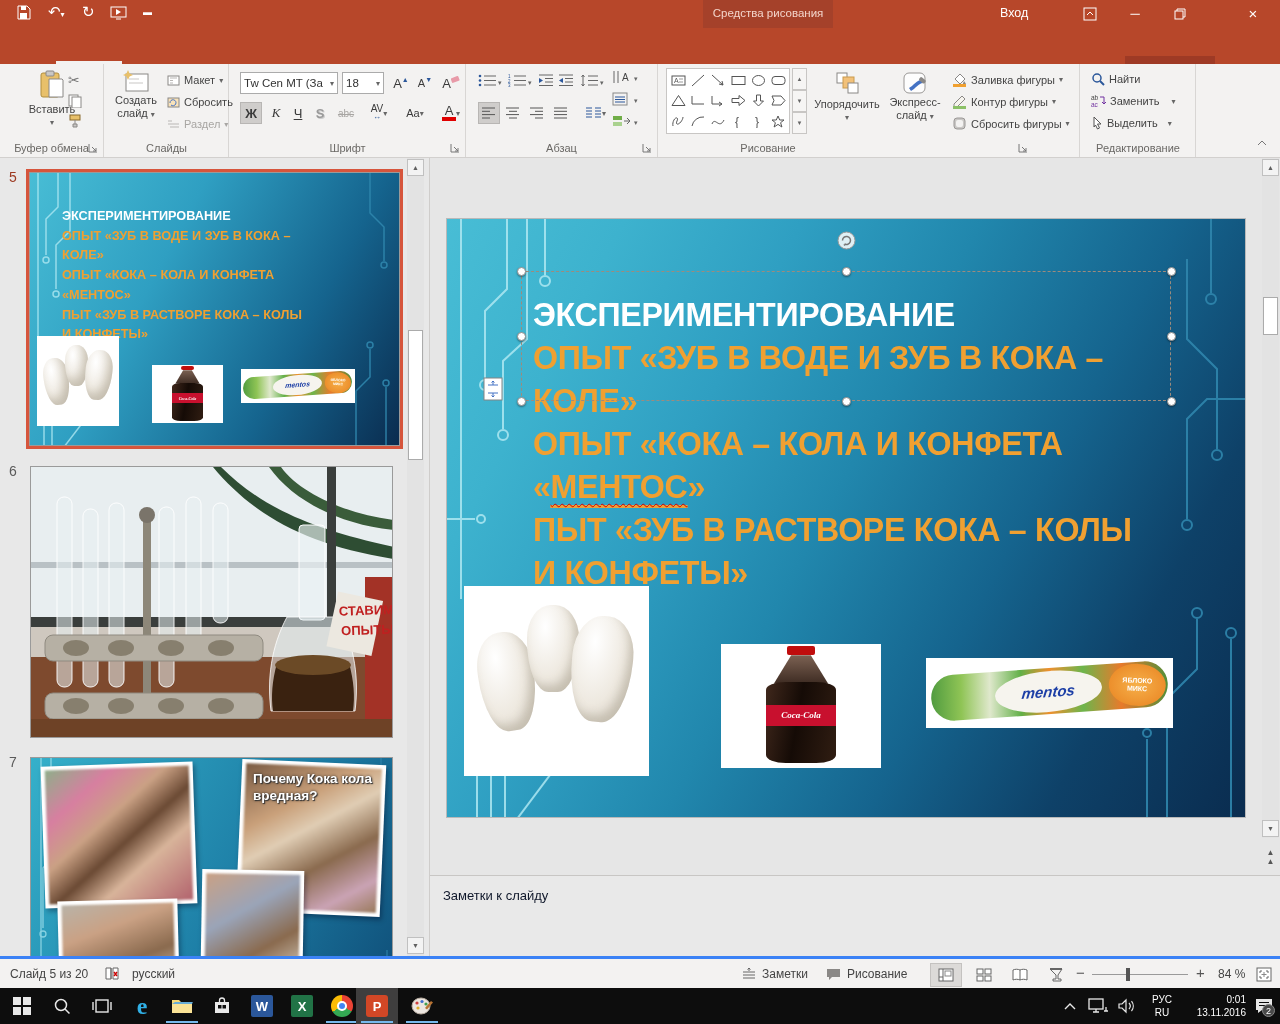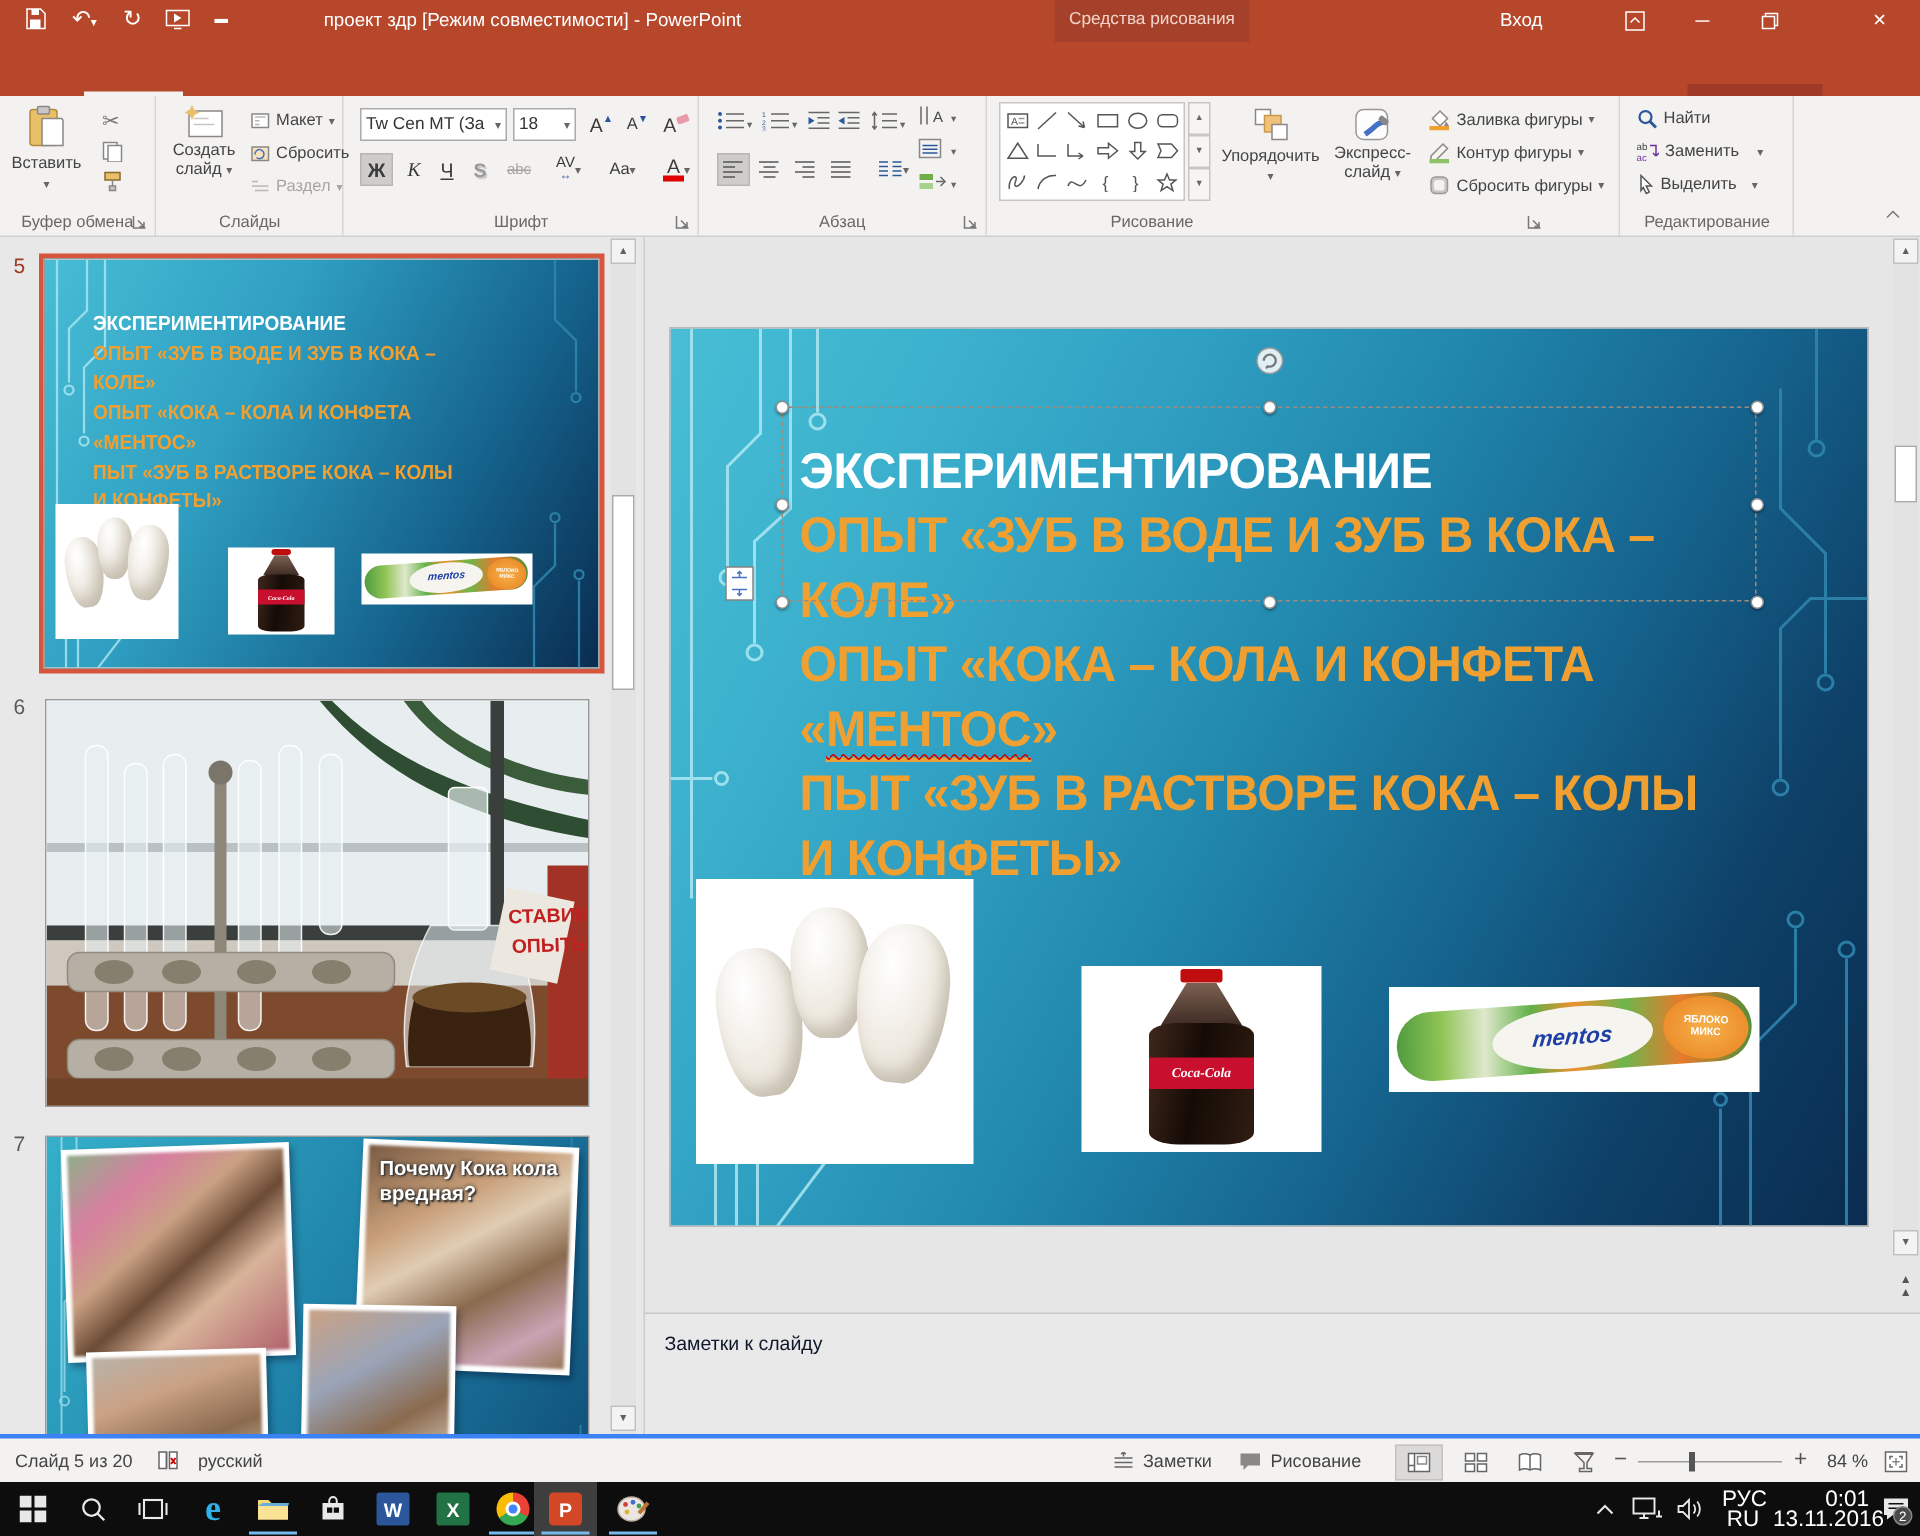--- a/index.html
+++ b/index.html
@@ -59,21 +59,21 @@
 #notespane{position:absolute;left:430px;top:875px;width:850px;height:81px;background:#e9e9e9;border-top:1px solid #c8c6c4}
 #notespane div{padding:12px 0 0 13px;font-size:13px;color:#0f172a}
 
 #statusbar{position:absolute;left:0;top:956px;width:1280px;height:32px;background:#f3f2f1;border-top:3px solid #3b82f6;font-size:12px;color:#444}
 .stitem{position:absolute;top:8px}
 .viewbtn{position:absolute;top:4px;width:32px;height:24px;display:flex;align-items:center;justify-content:center}
 
 #taskbar{position:absolute;left:0;top:988px;width:1280px;height:36px;background:#0d0d0d;color:#fff}
 .tico{position:absolute;top:6px;width:24px;height:24px;display:flex;align-items:center;justify-content:center}
 .tuline{position:absolute;top:33px;height:2px;width:32px;background:#76b9ed}
-.traytxt{position:absolute;font-size:15px;color:#fff;line-height:13px}
+.traytxt{position:absolute;font-size:10px;color:#fff;line-height:13px}
 .doc{width:22px;height:22px;border-radius:2px;color:#fff;font-weight:bold;font-size:13px;display:flex;align-items:center;justify-content:center}
 
 .teeth-art{position:relative;width:100%;height:100%;overflow:hidden}
 .tooth{position:absolute;background:radial-gradient(ellipse at 35% 25%,#ffffff,#eee9e0 55%,#d3ccc0);border-radius:46% 46% 42% 42%/38% 38% 58% 58%;box-shadow:inset -5px -7px 9px rgba(150,140,120,.35)}
 .cola-art{position:relative;width:100%;height:100%}
 .cap{position:absolute;left:41%;top:2%;width:18%;height:7%;background:#c00d0d;border-radius:2px}
 .neck{position:absolute;left:33%;top:9%;width:34%;height:23%;background:linear-gradient(rgba(80,45,25,.75),rgba(40,20,10,.9));clip-path:polygon(32% 0,68% 0,100% 100%,0 100%)}
 .cbody{position:absolute;left:28%;top:31%;width:44%;height:65%;background:linear-gradient(100deg,#40281c,#150b06 45%,#301d12);border-radius:28%/10%}
 .clabel{position:absolute;left:28%;top:49%;width:44%;height:17%;background:#c8102e;display:flex;align-items:center;justify-content:center;color:#fff;font-family:"Liberation Serif",serif;font-style:italic;font-weight:bold}
 .mentos-art{position:relative;width:100%;height:100%}
@@ -102,21 +102,20 @@
     <span class="qat ab" style="left:48px;top:3px;font-size:15px">↶<span style="font-size:8px">▾</span></span>
     <span class="qat ab" style="left:82px;top:3px;font-size:15px">↻</span>
     <span class="qat ab" style="left:110px;top:6px">
       <svg width="17" height="14" viewBox="0 0 17 14">
           <rect x="1" y="1" width="15" height="10" fill="none" stroke="#fff"></rect>
           <path d="M6 3l5 3-5 3z" fill="#fff"></path>
           <path d="M6 13h5" stroke="#fff"></path>
         </svg>
       </span>
     <span class="qat ab" style="left:143px;top:7px;font-size:9px">▬<br></span>
-    <div class="ab" style="left:130px;top:6px;width:450px;text-align:center;font-size:12.5px">проект здр [Режим совместимости]  -  PowerPoint</div>
     <div class="ab" style="left:1000px;top:6px;font-size:12.5px">Вход</div>
     <span class="winbtn" style="left:1073px">
       <svg width="14" height="14" viewBox="0 0 14 14" style="margin:7px auto 0">
           <rect x="1" y="1" width="12" height="12" fill="none" stroke="#fff"></rect>
           <path d="M4 8l3-3 3 3" fill="none" stroke="#fff"></path>
         </svg>
       </span>
     <span class="winbtn" style="left:1118px">─</span>
     <span class="winbtn" style="left:1163px">
       <svg width="12" height="12" viewBox="0 0 12 12" style="margin:8px auto 0">
@@ -162,21 +161,21 @@
     <div id="smiley">
         <i style="left:4px"></i>
         <i style="left:10px"></i>
         <u></u>
       </div>
   </div>
 
   <div id="ribbon">
 
     <div class="rgroup" style="left:0;width:104px">
-      <div class="bigbtn" style="left:5px;top:6px;width:52px">
+      <div class="bigbtn" style="left:26px;top:6px;width:52px">
         <span>
           <svg width="26" height="30" viewBox="0 0 26 30">
               <rect x="2" y="3" width="18" height="24" rx="2" fill="#e8c06a" stroke="#b08d3e"></rect>
               <rect x="7" y="1" width="8" height="5" rx="1" fill="#c9c7c5" stroke="#8a8886"></rect>
               <path d="M10 9h13l1 1v17H10z" fill="#fff" stroke="#8a8886"></path>
             </svg>
           </span>
         <span style="margin-top:3px">Вставить</span>
         <span class="car">▾</span>
       </div>

